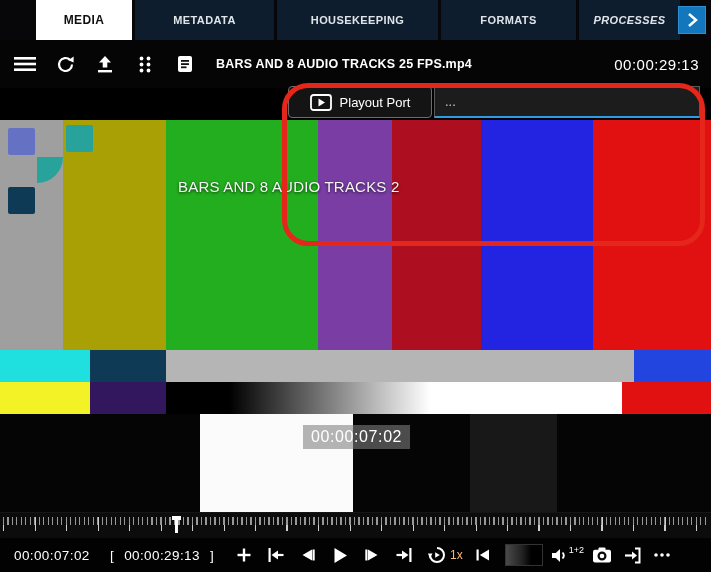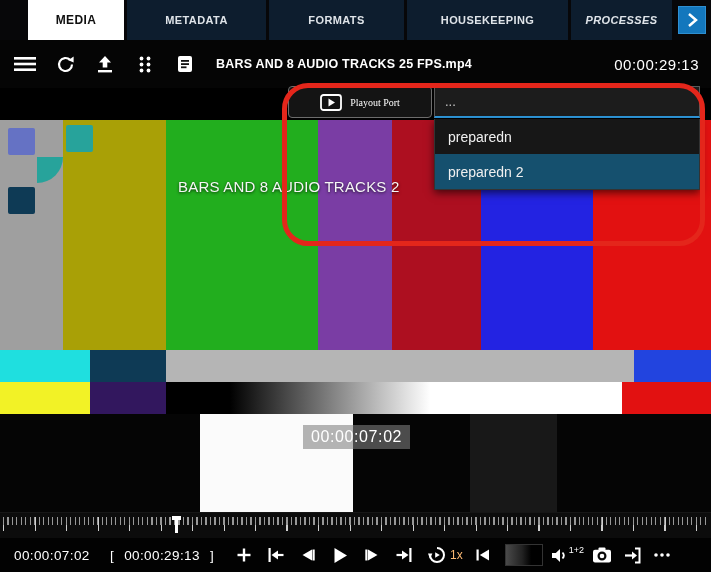--- a/index.html
+++ b/index.html
@@ -8,21 +8,21 @@
     position:relative; width:711px; height:572px; overflow:hidden;
     background:#000; font-family:"Liberation Sans", sans-serif;
     box-shadow:0 0 0 1px #d8d8d8;
   }
   
   .tabbar { position:absolute; top:0; left:0; right:0; height:40px; background:#070709; display:flex; padding-left:28px; z-index:5; }
   .tab { height:40px; display:flex; align-items:center; justify-content:center;
          font-size:11px; font-weight:bold; letter-spacing:.4px;
          color:#dfe4e9; background:#0d1d2e; margin-right:3px; cursor:pointer; }
   .tab.active { background:#ffffff; color:#101010; font-size:12px; }
-  .t0 { width:96px; } .t1 { width:139px; } .t2 { width:161px; } .t3 { width:135px; } .t4 { width:101px; margin-right:0;font-style:italic; }
+  .t0 { width:96px;margin-left:8px; } .t1 { width:139px; } .t2 { width:161px; } .t3 { width:135px; } .t4 { width:101px; margin-right:0;font-style:italic; }
   .tab-scroll-btn { position:absolute; right:5px; top:6px; width:28px; height:28px;
         background:#1377bd; border:1px solid #2e8fd2; display:flex; align-items:center; justify-content:center; cursor:pointer; }
   
   .toolbar { position:absolute; top:40px; left:0; right:0; height:48px; background:#050505; display:flex; align-items:center; padding:0 12px; z-index:5; }
   .tbtn { width:26px; height:26px; margin-right:14px; display:flex; align-items:center; justify-content:center; cursor:pointer; }
   .file-title { color:#fff; font-size:12.5px; font-weight:bold; letter-spacing:.2px; margin-left:4px; white-space:nowrap; }
   .duration { margin-left:auto; color:#fff; font-size:15px; letter-spacing:.5px; }
   
   .video { position:absolute; top:88px; left:0; width:711px; height:424px; background:#000; }
   .bars-row { position:absolute; left:0; width:711px; display:flex; }
@@ -47,21 +47,21 @@
   .video-title { position:absolute; left:178px; top:90px; color:#f6f6f6; font-size:15px;
              letter-spacing:.2px; text-shadow:0 1px 3px rgba(0,0,0,.75); white-space:nowrap; z-index:2; }
   .logo-tile { position:absolute; }
   .lg1 { left:8px;  top:40px; width:27px; height:27px; background:#6572c4; border-radius:2px; }
   .lg2 { left:66px; top:37px; width:27px; height:27px; background:#27a39b; border-radius:2px; }
   .lg3 { left:37px; top:69px; width:26px; height:26px; background:#27a39b; border-radius:0 0 100% 0; }
   .lg4 { left:8px;  top:99px; width:27px; height:27px; background:#0e3a55; border-radius:2px; }
   
   .playout-btn { position:absolute; left:288px; top:86px; width:144px; height:32px; z-index:30;
         background:#141414; border:1px solid #6d6d6d; border-radius:4px; display:flex; align-items:center;
-        justify-content:center; gap:8px; color:#fff; font-size:10px; cursor:pointer;font-family:Liberation Serif, serif; }
+        justify-content:center; gap:8px; color:#fff; font-size:13px; cursor:pointer; }
   .playout-combo { position:absolute; left:434px; top:86px; width:266px; height:32px; z-index:30;
         background:#1c1c1c; border:1px solid #5a5a5a; border-bottom:2px solid #2f9be0;
         display:flex; align-items:center; padding-left:10px; color:#c8c8c8; font-size:13px; cursor:pointer; }
   .playout-list { position:absolute; left:434px; top:119px; width:266px; z-index:30;
         background:#141414; border:1px solid #333; border-top:none; box-shadow:0 3px 8px rgba(0,0,0,.6); }
   .opt { height:35px; display:flex; align-items:center; padding-left:13px; color:#f0f0f0; font-size:14px;
         background:#171717; cursor:pointer; }
   .opt.selected { background:#15506e; }
   .annotation { position:absolute; left:282px; top:83px; width:423px; height:163px; z-index:50;
         border:5px solid #e4261b; border-radius:26px; pointer-events:none; }
@@ -90,22 +90,22 @@
   svg { display:block; }
 </style>
 </head>
 <body>
 
 <div class="app">
 
   <div class="tabbar">
     <div class="tab t0 active">MEDIA</div>
     <div class="tab t1">METADATA</div>
+    <div class="tab t2">HOUSEKEEPING</div>
     <div class="tab t3">FORMATS</div>
-    <div class="tab t2">HOUSEKEEPING</div>
     <div class="tab t4">PROCESSES</div>
     <div class="tab-scroll-btn">
       <span>
         <svg width="14" height="16" viewBox="0 0 14 16">
             <polyline points="4,2 11,8 4,14" fill="none" stroke="#fff" stroke-width="2.5"></polyline>
           </svg>
       </span>
     </div>
   </div>
 
@@ -202,24 +202,20 @@
       <svg width="22" height="17" viewBox="0 0 22 17">
           <rect x="1" y="1" width="20" height="15" rx="2.5" fill="none" stroke="#fff" stroke-width="1.8"></rect>
           <polygon points="8.5,4.5 15,8.5 8.5,12.5" fill="#fff"></polygon>
         </svg>
     </span>
     <span>Playout Port</span>
   </div>
   <div class="playout-combo">
     <span>...</span>
   </div>
-  <div class="playout-list">
-    <div class="opt">preparedn</div>
-    <div class="opt selected">preparedn 2</div>
-  </div>
   <div class="annotation"></div>
 
   <div class="ruler">
     <div class="ticks-major"></div>
     <div class="ticks-minor"></div>
     <div class="playhead"></div>
   </div>
 
   <div class="bottombar">
     <span class="tc-current">00:00:07:02</span>

